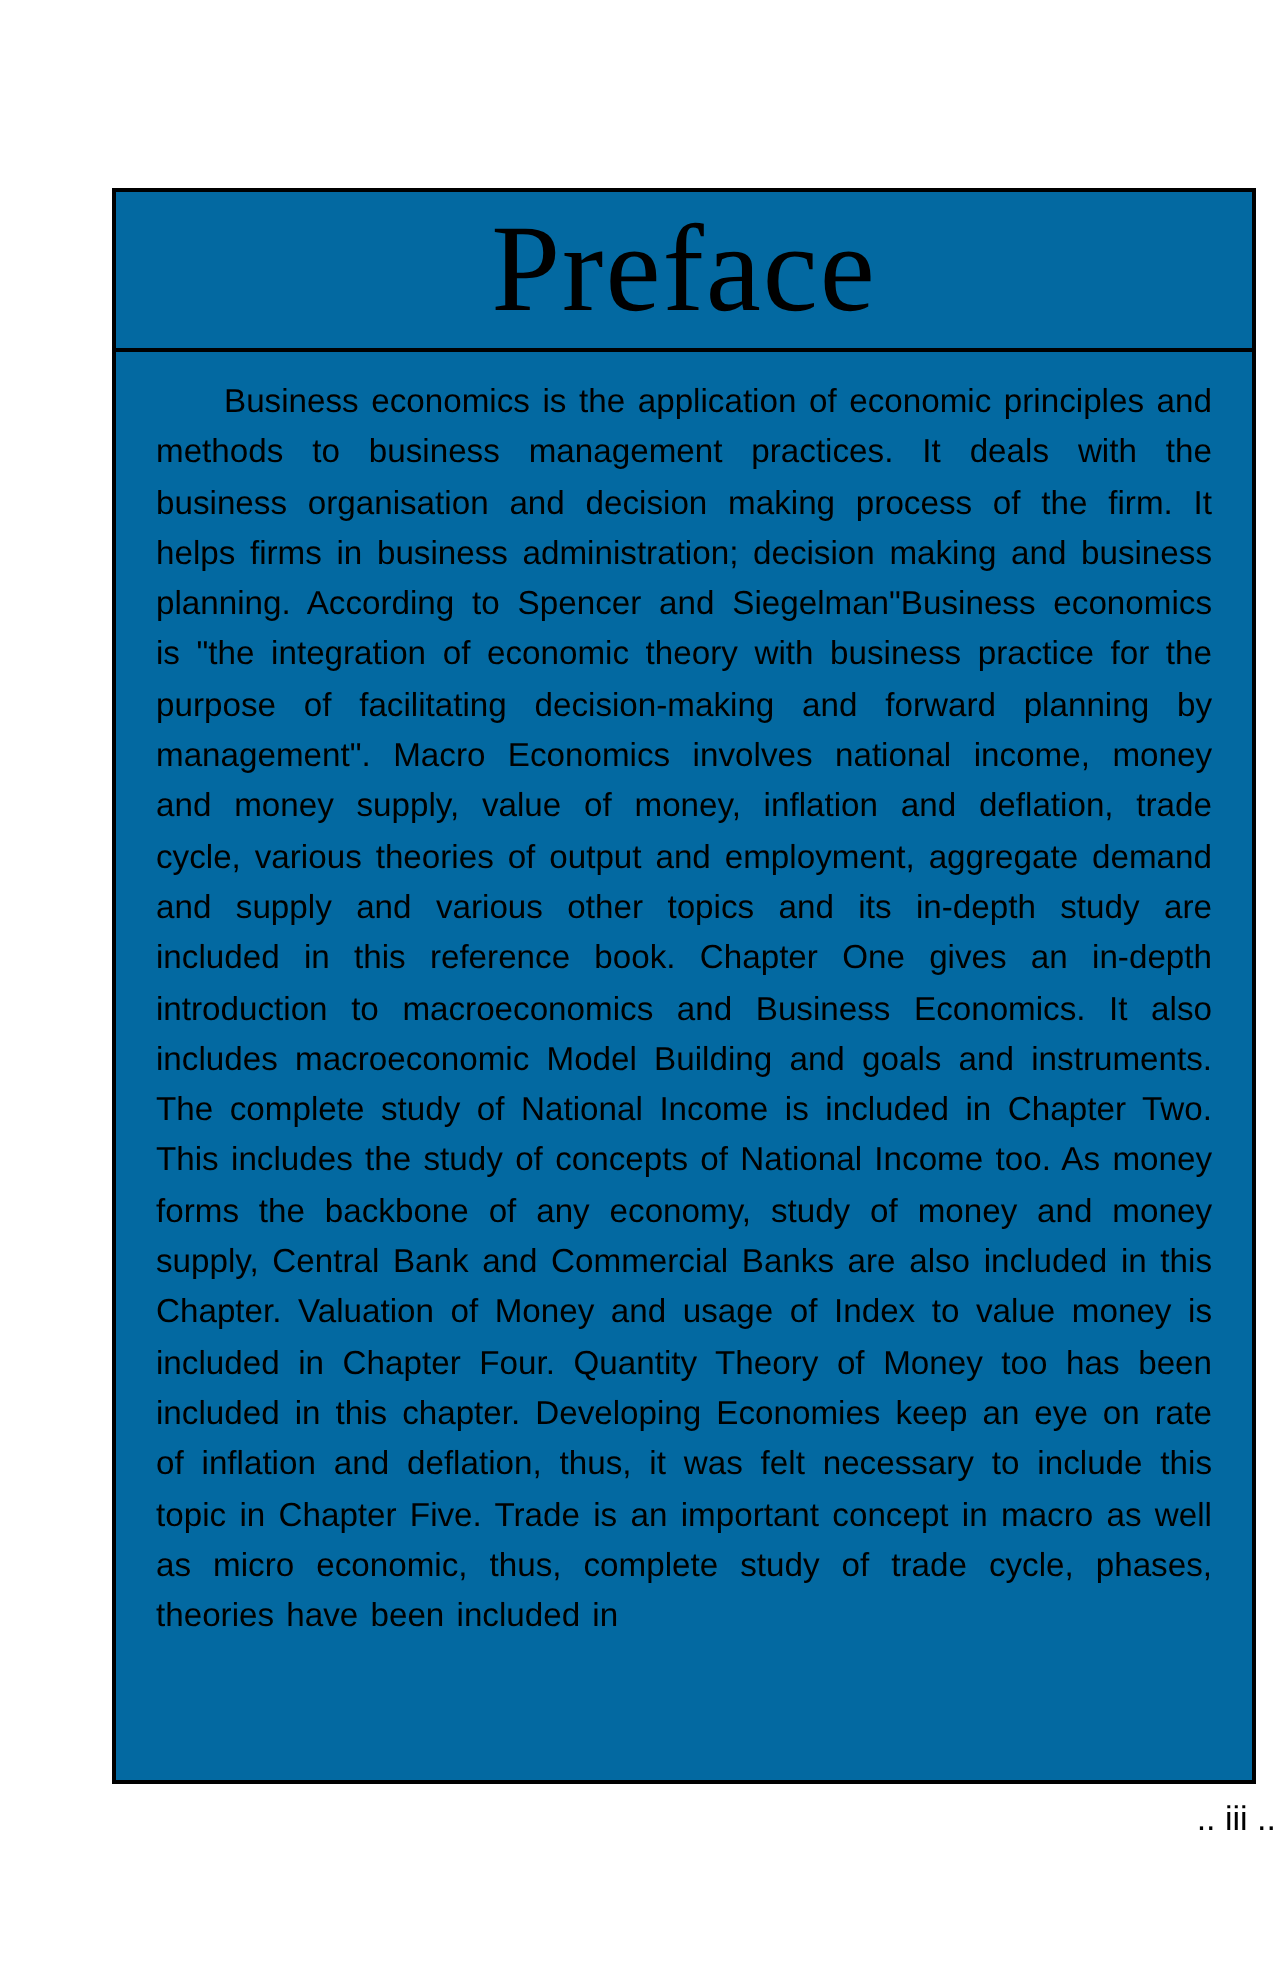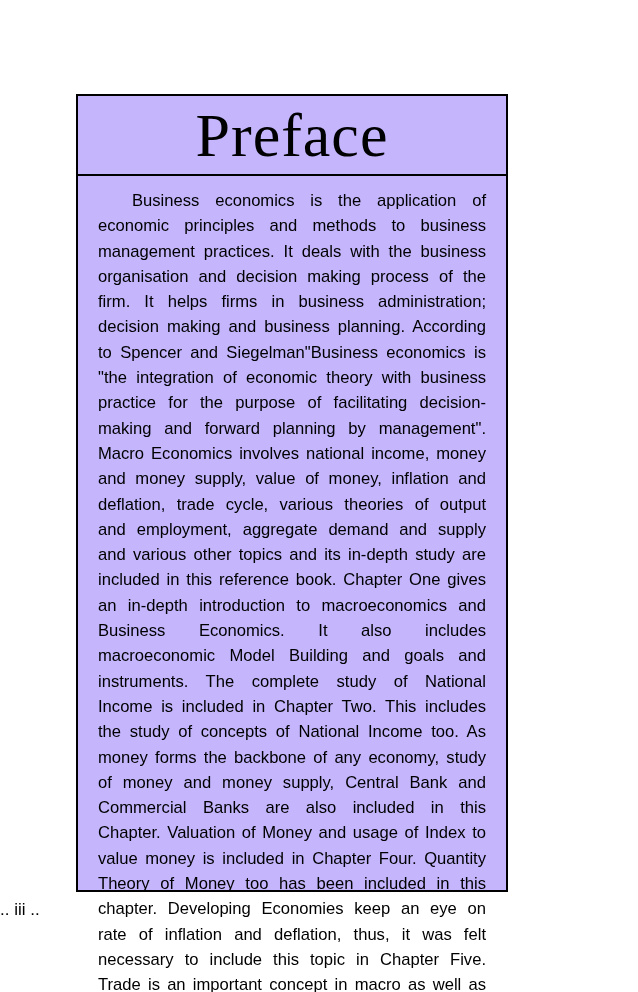--- a/index.html
+++ b/index.html
@@ -9,27 +9,27 @@
   }
   .page {
     position: relative;
     width: 638px;
     height: 992px;
     background: #ffffff;
     overflow: hidden;
   }
   .frame {
     position: absolute;
-    left: 76px;
+    left: 56px;
     top: 94px;
-    width: 432px;
+    width: 572px;
     height: 798px;
     border: 2.5px solid #000000;
     box-sizing: border-box;
-    background: #c4b5fd;
+    background: #0369a1;
   }
   .title {
     margin: 0;
     padding-top: 2px;
     text-align: center;
     font-family: "Liberation Serif", serif;
     font-weight: 400;
     font-size: 62px;
     line-height: 74px;
     letter-spacing: 1px;
@@ -49,21 +49,21 @@
     text-align: justify;
     text-indent: 34px;
     word-spacing: 1.5px;
     color: #000000;
   }
   .page-number {
     position: absolute;
     left: 0;
     width: 100%;
     top: 900px;
-    text-align: left;
+    text-align: right;
     font-family: "Liberation Sans", sans-serif;
     font-size: 17px;
     color: #000000;
   }
 </style>
 </head>
 <body>
 
 <div class="page">
   <div class="frame">

